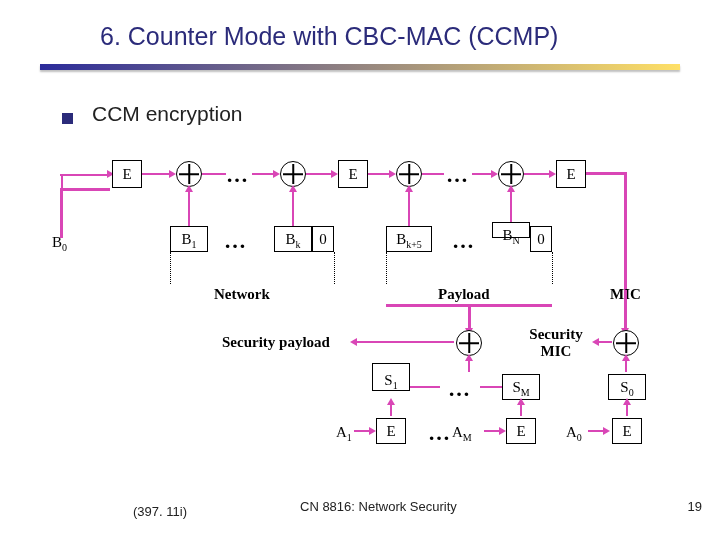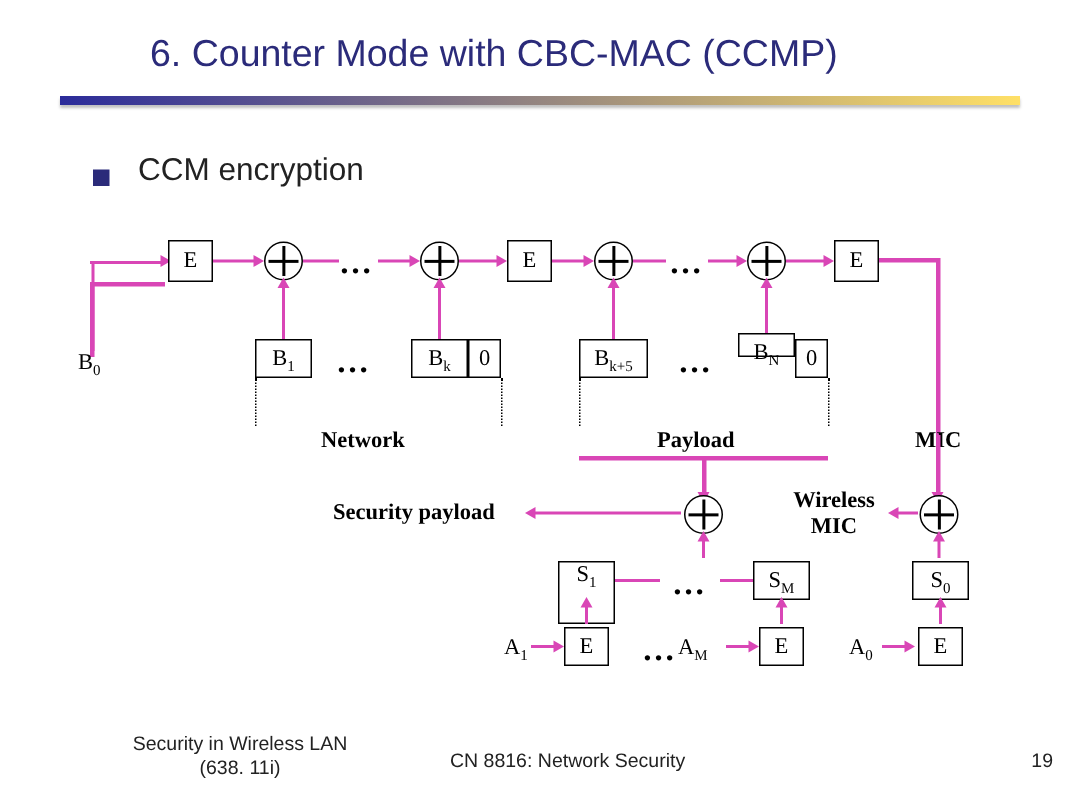--- a/index.html
+++ b/index.html
@@ -233,30 +233,30 @@
 
 <div class="aline" style="left:354px; top:341px; width:100px; height:1.5px"></div>
 <div class="ah-left" style="left:350px; top:338px"></div>
 
 <div class="plus" style="left:456px; top:330px"></div>
 
 <div class="aline" style="left:468px; top:356px; width:1.5px; height:16px"></div>
 <div class="ah-up" style="left:465px; top:354px"></div>
 
 <div class="label" style="left:516px; top:326px; text-align:center; width:80px; line-height:1.1">
-  <span>Wireless</span><br><span>MIC</span>
+  <span>Security</span><br><span>MIC</span>
 </div>
 <div class="aline" style="left:596px; top:341px; width:16px; height:1.5px"></div>
 <div class="ah-left" style="left:592px; top:338px"></div>
 
 <div class="plus" style="left:613px; top:330px"></div>
 <div class="aline" style="left:625px; top:356px; width:1.5px; height:16px"></div>
 <div class="ah-up" style="left:622px; top:354px"></div>
 
-<div class="box" style="left:372px; top:374px; width:38px; height:42px; line-height:16px"><span>S</span><sub class="sub">1</sub></div>
+<div class="box" style="left:372px; top:363px; width:38px; height:28px; line-height:32px"><span>S</span><sub class="sub">1</sub></div>
 <div class="dots" style="left:448px; top:376px">…</div>
 <div class="box" style="left:502px; top:374px; width:38px; height:26px; line-height:24px"><span>S</span><sub class="sub">M</sub></div>
 <div class="box" style="left:608px; top:374px; width:38px; height:26px; line-height:24px"><span>S</span><sub class="sub">0</sub></div>
 
 <div class="aline" style="left:390px; top:400px; width:1.5px; height:16px"></div>
 <div class="ah-up" style="left:387px; top:398px"></div>
 <div class="aline" style="left:520px; top:400px; width:1.5px; height:16px"></div>
 <div class="ah-up" style="left:517px; top:398px"></div>
 <div class="aline" style="left:626px; top:400px; width:1.5px; height:16px"></div>
 <div class="ah-up" style="left:623px; top:398px"></div>
@@ -276,16 +276,16 @@
 <div class="ah-right" style="left:499px; top:427px"></div>
 
 <div class="thin" style="left:566px; top:424px"><span>A</span><sub class="sub">0</sub></div>
 <div class="aline" style="left:588px; top:430px; width:18px; height:1.5px"></div>
 <div class="ah-right" style="left:603px; top:427px"></div>
 
 <div class="aline" style="left:410px; top:386px; width:30px; height:1.5px"></div>
 <div class="aline" style="left:480px; top:386px; width:22px; height:1.5px"></div>
 
 <div class="footer-left">
-  <span>Security in Wireless LAN</span><br><span>(638. 11i)</span>
+  <br><span>(397. 11i)</span>
 </div>
 <div class="footer-mid">CN 8816: Network Security</div>
 <div class="footer-right">19</div>
 
 </body></html>

